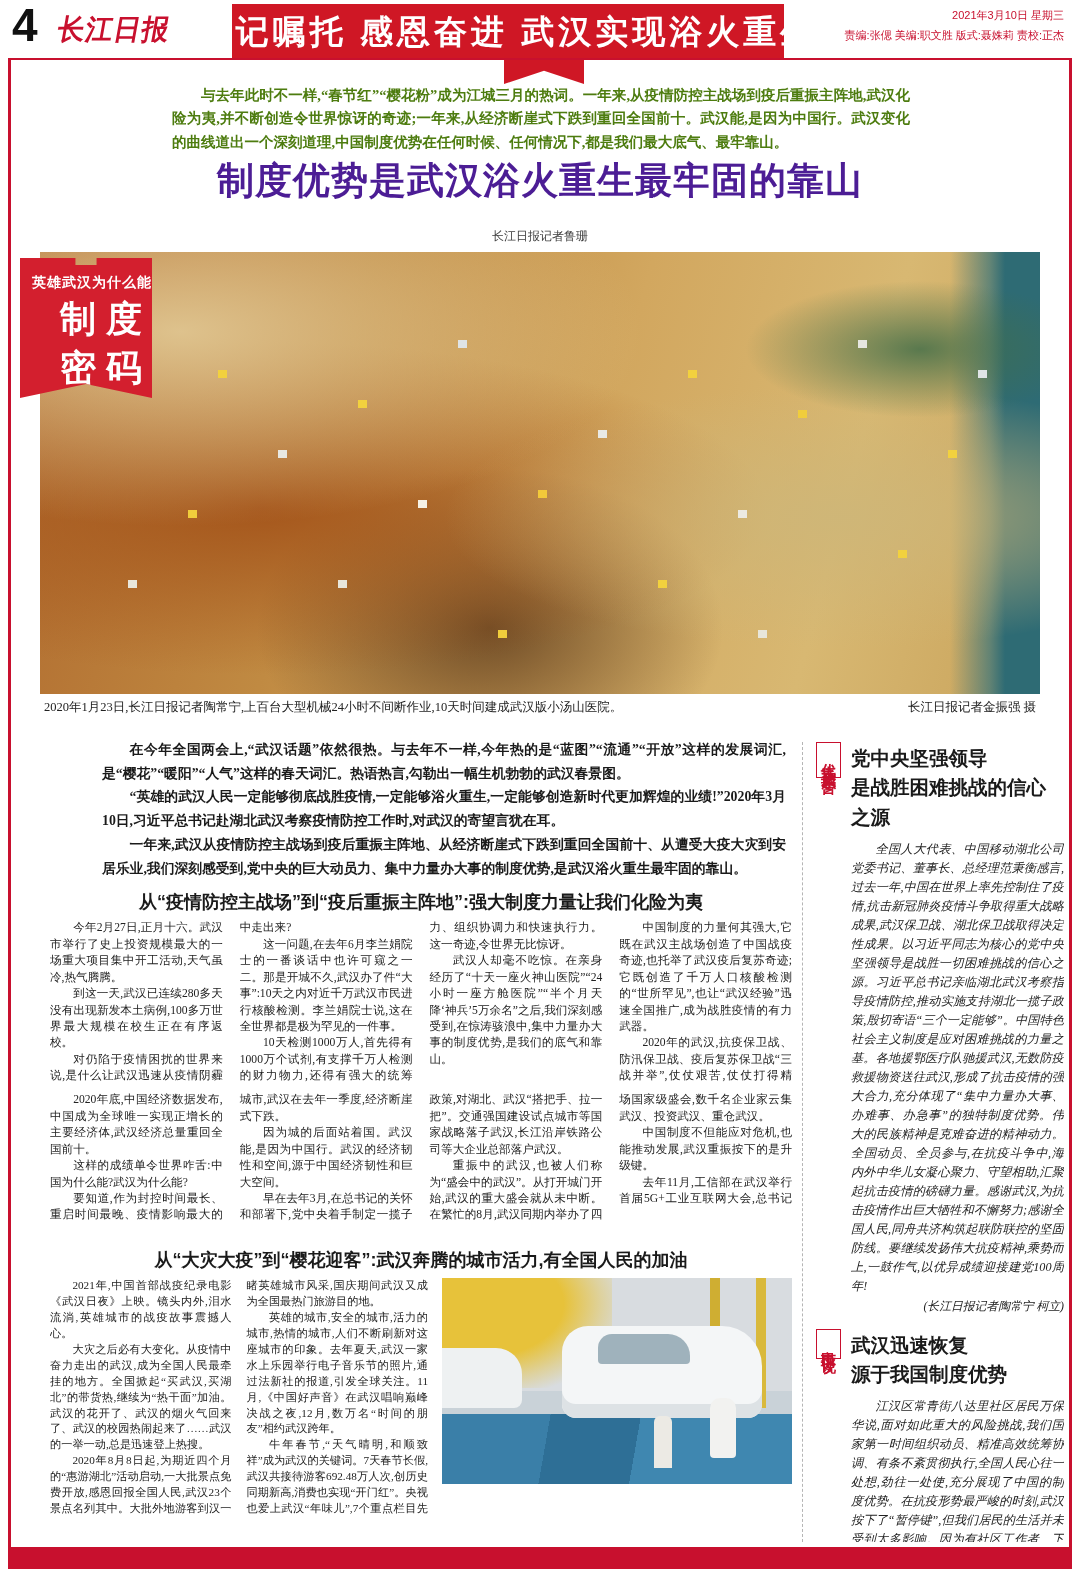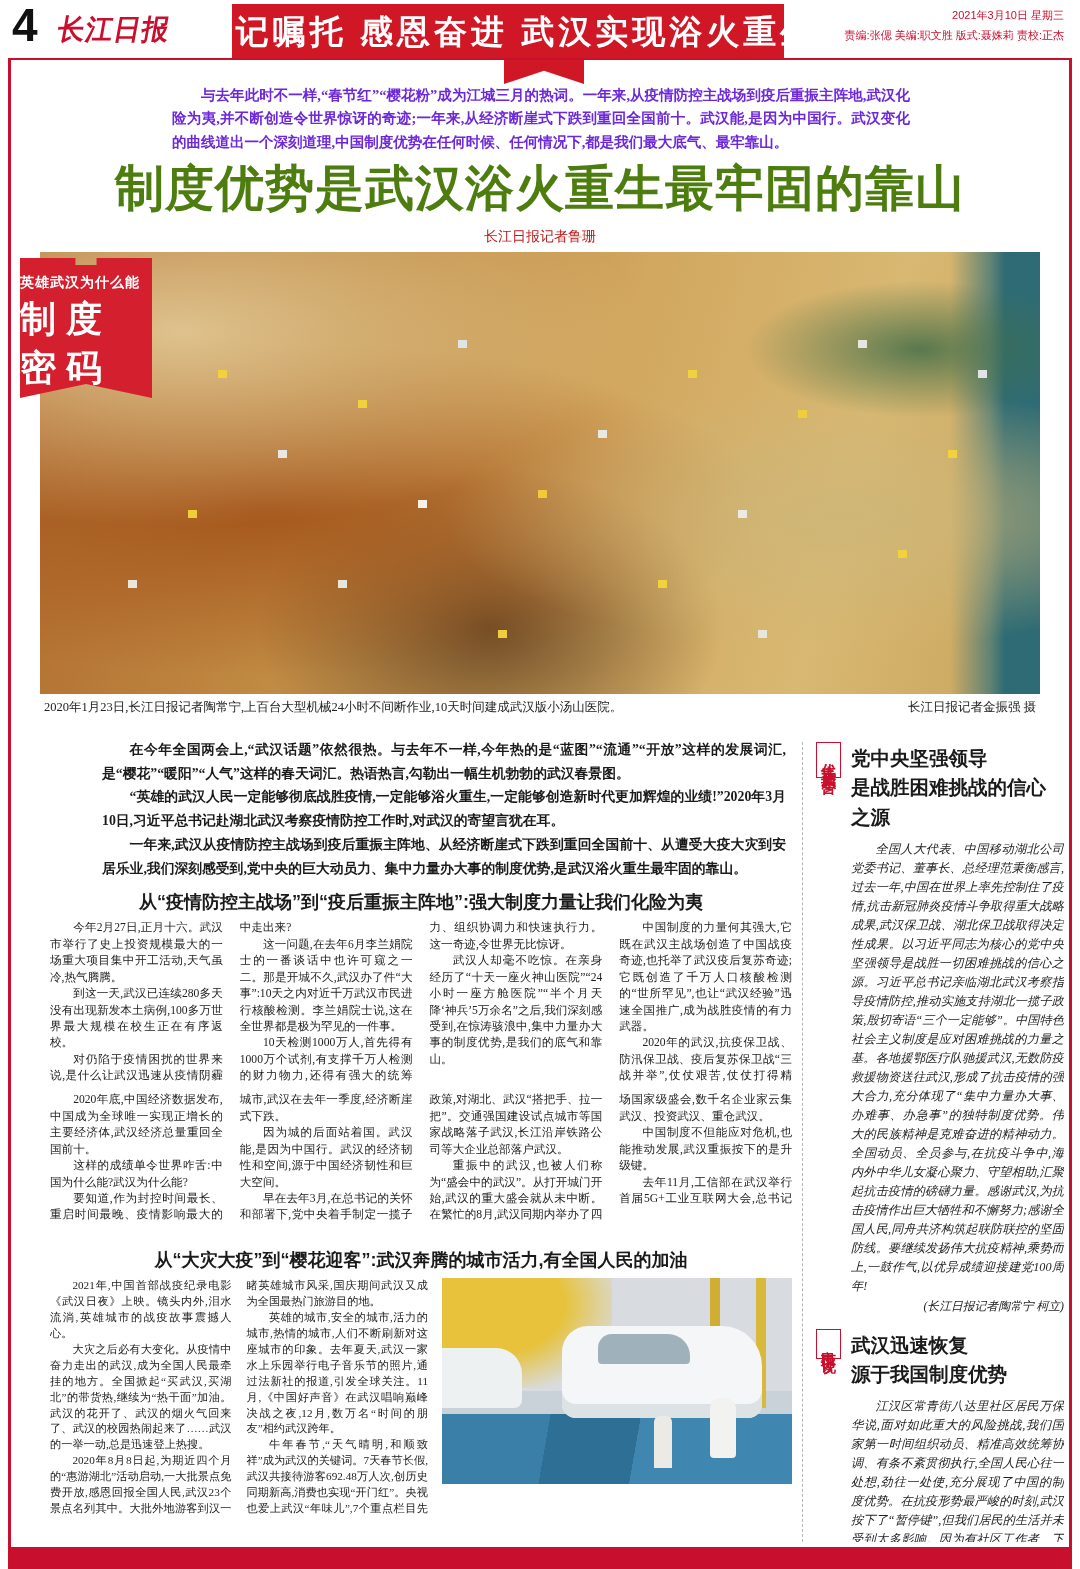--- a/index.html
+++ b/index.html
@@ -18,26 +18,26 @@
   .banner-tail{position:absolute;left:504px;top:60px;width:80px;height:24px;background:#cf1725;
                clip-path:polygon(0 0,100% 0,100% 100%,50% 45%,0 100%);}
   .hdr-right{position:absolute;right:16px;top:6px;text-align:right;color:#c8102e;
              font-size:11px;line-height:1.8;font-family:"Liberation Sans",sans-serif;}
   
   .frame{position:absolute;left:8px;top:58px;width:1064px;height:1511px;box-sizing:border-box;
          border:2px solid #c8102e;border-left-width:3px;border-right-width:3px;pointer-events:none;}
   .bottombar{position:absolute;left:8px;bottom:0;width:1064px;height:22px;background:#c8102e;}
   
   .lead{position:absolute;left:172px;top:84px;width:738px;font-weight:bold;font-size:14.5px;
-        line-height:1.62;text-align:justify;color:#6d28d9;text-indent:2em;}
+        line-height:1.62;text-align:justify;color:#4d7c0f;text-indent:2em;}
   .headline{position:absolute;left:40px;top:160px;width:1000px;text-align:center;
-            font-family:"Liberation Sans",sans-serif;font-weight:900;font-size:49px;
-            letter-spacing:1px;color:#4d7c0f;line-height:1.15;}
+            font-family:"Liberation Sans",sans-serif;font-weight:900;font-size:37px;
+            letter-spacing:1px;color:#4c1d95;line-height:1.15;}
   .byline{position:absolute;left:40px;top:228px;width:1000px;text-align:center;
-          font-size:14px;color:#b91c1c;}
+          font-size:12px;color:#404040;}
   
   .photo1{position:absolute;left:40px;top:252px;width:1000px;height:442px;overflow:hidden;
     background:
       radial-gradient(ellipse at 88% 22%,rgba(67,110,72,.85) 0,rgba(67,110,72,0) 14%),
       radial-gradient(ellipse at 80% 60%,rgba(206,182,120,.9) 0,rgba(206,182,120,0) 35%),
       radial-gradient(ellipse at 14% 18%,rgba(226,202,150,.9) 0,rgba(226,202,150,0) 38%),
       radial-gradient(ellipse at 22% 58%,rgba(164,84,26,.95) 0,rgba(164,84,26,0) 46%),
       radial-gradient(ellipse at 45% 85%,rgba(96,62,30,.85) 0,rgba(96,62,30,0) 30%),
       linear-gradient(to left,#2e6b74 0 3.5%,rgba(62,118,122,.75) 5%,rgba(62,118,122,0) 9%),
       linear-gradient(105deg,#b06a2e 0%,#c08a42 30%,#d2a75f 55%,#d8b872 78%,#c9a45c 100%);}
@@ -45,21 +45,21 @@
     box-shadow:180px 120px 0 2px #f2d13e,240px 200px 0 2px #e8e8e2,320px 150px 0 2px #f2d13e,
      420px 90px 0 2px #dfe4e6,500px 240px 0 2px #f2c93a,560px 180px 0 2px #e9e9e4,
      650px 120px 0 2px #f2d13e,700px 260px 0 2px #eceae2,760px 160px 0 2px #f0cd3c,
      820px 90px 0 2px #e6e6df,860px 300px 0 2px #f2d13e,300px 330px 0 2px #e8e6da,
      150px 260px 0 2px #f0cd3c,90px 330px 0 2px #e9e7dc,620px 330px 0 2px #f2d13e,
      720px 380px 0 2px #e8e6da,460px 380px 0 2px #f0cd3c,910px 200px 0 2px #f2d13e,
      940px 120px 0 2px #dfe4e6,380px 250px 0 2px #f6f2e6;}
   
   .badge{position:absolute;left:20px;top:258px;width:132px;height:140px;background:#d31f2e;
          clip-path:polygon(0 0,42% 0,42% 5%,58% 5%,58% 0,100% 0,100% 100%,50% 90%,0 100%);
-         display:flex;flex-direction:column;align-items:flex-start;color:#fff;
+         display:flex;flex-direction:column;align-items:flex-end;color:#fff;
          font-family:"Liberation Sans",sans-serif;}
   .badge-kicker{margin-top:16px;font-size:14px;font-weight:bold;letter-spacing:1px;}
   .badge-big{font-size:36px;font-weight:900;letter-spacing:10px;line-height:1.25;margin-top:4px;}
   
   .cap1{position:absolute;left:44px;top:699px;width:992px;display:flex;
         justify-content:space-between;font-size:12.5px;color:#222;}
   
   .main{position:absolute;left:50px;top:736px;width:742px;height:806px;overflow:hidden;}
   .intro{padding:2px 6px 0 52px;font-size:13.8px;font-weight:600;line-height:1.72;
          text-align:justify;color:#1a1a1a;}

